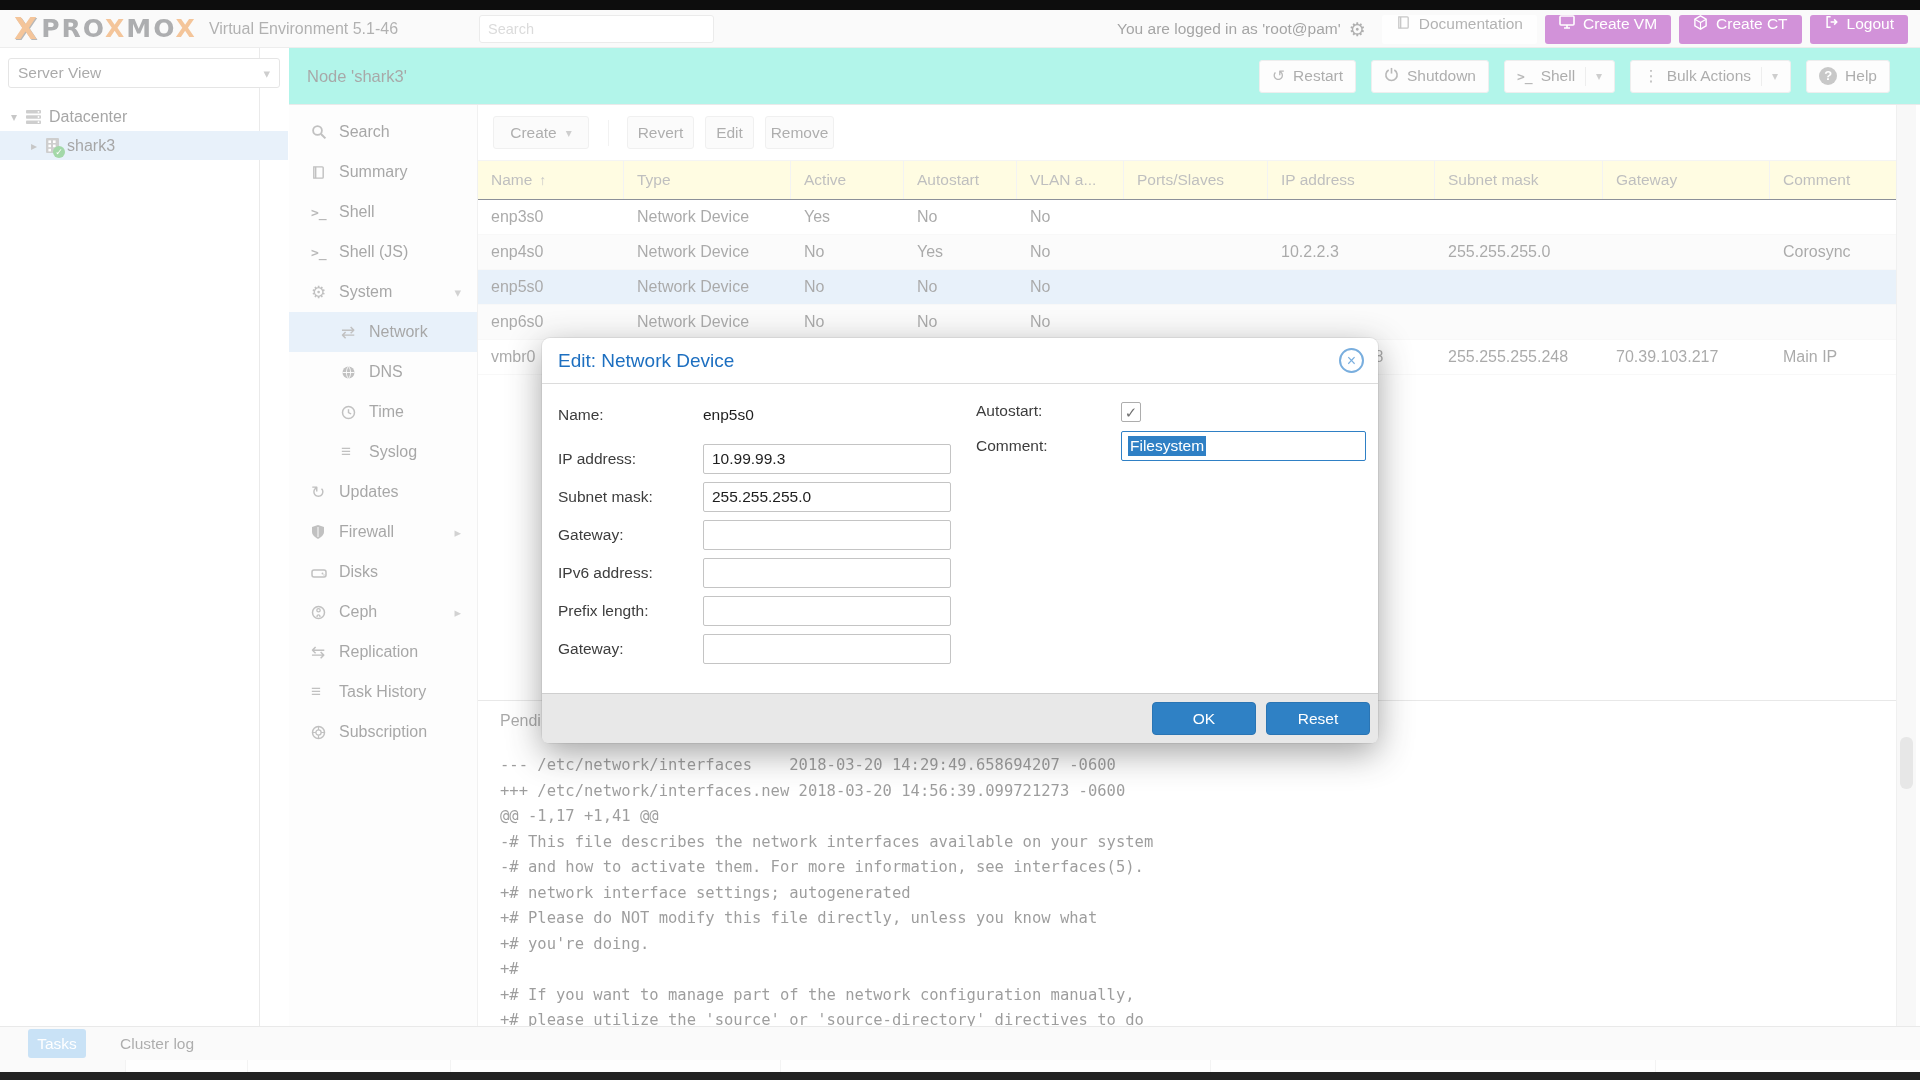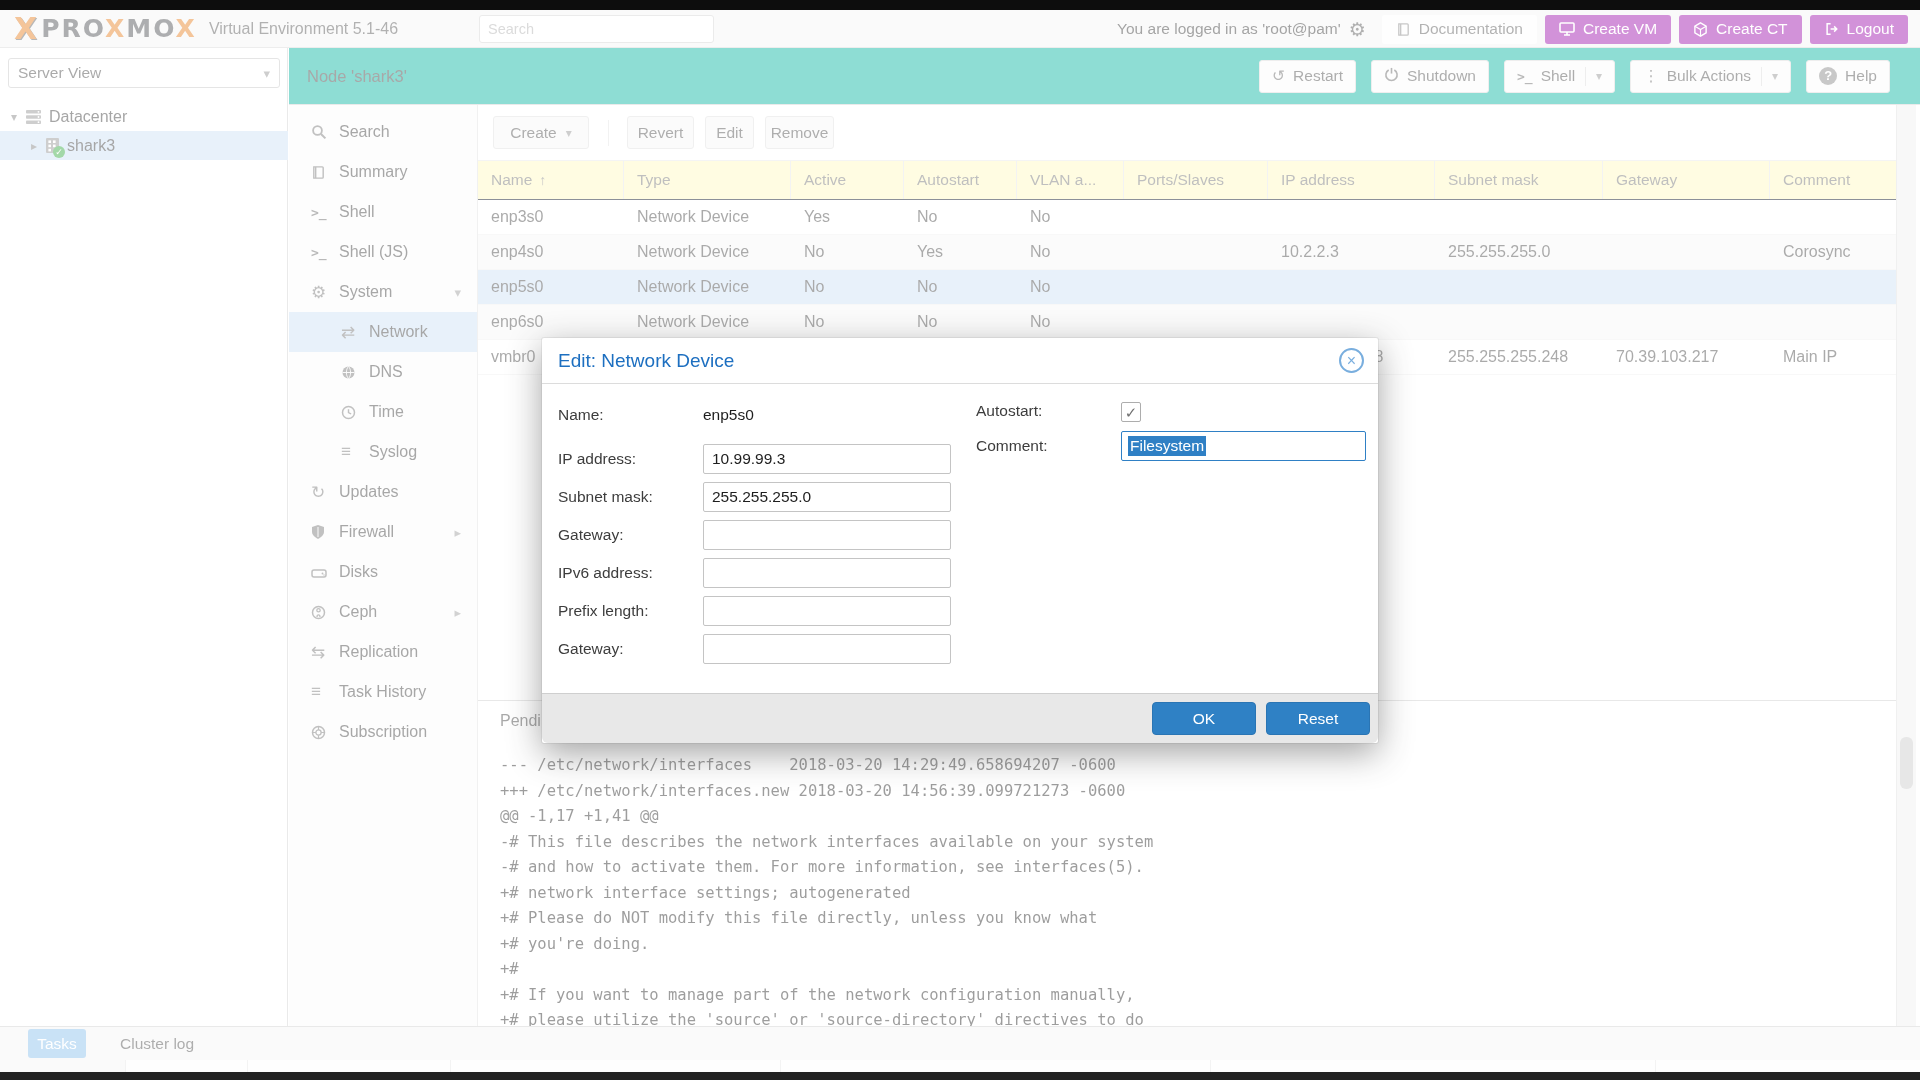--- a/index.html
+++ b/index.html
@@ -15,37 +15,37 @@
   .logo { display:flex; align-items:center; margin-left:14px; font-family:"DejaVu Sans", sans-serif; font-weight:bold; }
   .logo-emblem { font-size:30px; color:#e8862d; margin-right:4px; text-shadow:1px 1px 0 #6b6b6b; }
   .logo-word { font-size:25px; letter-spacing:2px; color:#55575a; }
   .logo-word .lx { color:#e8862d; }
   .subtitle { font-size:16px; color:#5c5c5c; margin-left:12px; }
   .search-box { position:absolute; left:479px; top:5px; width:235px; height:28px; background:#fff; border:1px solid #d5d5d5; border-radius:3px; font-size:14.5px; color:#444; padding:0 8px; font-family:"Liberation Sans",sans-serif; }
   .search-box::placeholder { color:#b4b4b4; }
   .header-right { position:absolute; right:12px; top:0; height:38px; display:flex; align-items:center; gap:8px; }
   .login-text { font-size:15.5px; color:#414141; }
   .hicon-gear { font-size:19px; color:#5a5a5a; margin-right:8px; }
-  .hbtn { height:29px; display:flex; align-items:center; gap:8px; padding:0 14px; border-radius:3px; font-size:15.5px; }
+  .hbtn { height:29px; display:flex; gap:8px; padding:0 14px; border-radius:3px; font-size:15.5px; }
   .hbtn.white { background:#fdfdfd; color:#5f5f5f; }
   .hbtn.blue { background:#a21caf; color:#fff; }
   .hbtn svg { display:block; }
 
   
-  .tree-panel { position:absolute; left:0; top:48px; width:288px; height:978px; background:#fff; border-right:1px solid #d4d4d4; }
+  .tree-panel { position:absolute; left:0; top:48px; width:260px; height:978px; background:#fff; border-right:1px solid #d4d4d4; }
   .combo { position:absolute; left:8px; top:10px; width:272px; height:30px; background:#fff; border:1px solid #c9c9c9; border-radius:3px; display:flex; align-items:center; justify-content:space-between; padding:0 9px; font-size:15.5px; color:#4f4f4f; }
   .combo .caret { color:#9a9a9a; font-size:13px; }
   .tree-row { position:absolute; left:0; width:288px; height:29px; display:flex; align-items:center; font-size:16px; color:#454545; }
   .tree-row.selected { background:#cfe2f5; }
   .tw-caret { color:#8b8b8b; font-size:12px; width:16px; text-align:center; }
   .tree-ic { display:inline-flex; margin:0 7px 0 3px; position:relative; }
   .badge-check { position:absolute; right:-5px; bottom:-4px; width:12px; height:12px; background:#3fae49; border-radius:50%; color:#fff; font-size:9px; line-height:12px; text-align:center; }
 
   
-  .node-header { position:absolute; left:289px; top:48px; width:1631px; height:57px; background:#14b8a6; border-bottom:1px solid #d4d4d4; display:flex; align-items:center; }
+  .node-header { position:absolute; left:289px; top:48px; width:1631px; height:57px; background:#5eead4; border-bottom:1px solid #d4d4d4; display:flex; align-items:center; }
   .node-title { font-size:16.5px; color:#4a4a4a; margin-left:18px; flex:0 0 auto; }
   .nh-buttons { margin-left:auto; margin-right:30px; display:flex; gap:15px; align-items:center; }
   .nbtn { height:33px; display:flex; align-items:center; gap:8px; padding:0 12px; background:#fafafa; border:1px solid #dcdcdc; border-radius:3px; font-size:15.5px; color:#555; }
   .nbtn .glyph { color:#6e6e6e; }
   .split-sep { width:1px; height:19px; background:#dcdcdc; margin:0 2px; }
   .nbtn .caret { font-size:12px; color:#9a9a9a; }
   .help-circle, .q-circle { width:18px; height:18px; border-radius:50%; background:#8c8c8c; color:#fff; font-size:13px; font-weight:bold; text-align:center; line-height:18px; }
   .shellp { font-family:"DejaVu Sans Mono", monospace; font-size:13px; font-weight:bold; color:#6e6e6e; }
 
   
@@ -90,21 +90,21 @@
   .tasks-btn { margin-left:28px; width:58px; height:29px; background:#8ec2ec; color:#fff; border-radius:3px; font-size:15.5px; display:flex; align-items:center; justify-content:center; }
   .clusterlog-btn { margin-left:34px; font-size:15.5px; color:#555; }
   .bottom-strip { position:absolute; left:0; top:1060px; width:1920px; height:12px; background:#fcfcfc; }
   .bs-div { position:absolute; top:0; width:1px; height:12px; background:#e6e6e6; }
   .bs-first { position:absolute; left:0; top:0; width:125px; height:12px; background:#f4f4f4; }
 
   
   .mask { position:absolute; inset:0; background:rgba(255,255,255,0.52); z-index:50; }
 
   
-  .dialog { position:absolute; left:542px; top:338px; width:836px; height:405px; background:#fff; border-radius:2px; z-index:100; box-shadow:0 10px 34px rgba(50,50,50,0.45), 0 0 0 1px rgba(0,0,0,0.06); }
+  .dialog { position:absolute; left:542px; top:338px; width:836px; height:405px; background:#fff; border-radius:8px; z-index:100; box-shadow:0 10px 34px rgba(50,50,50,0.45), 0 0 0 1px rgba(0,0,0,0.06); }
   .dlg-header { height:46px; display:flex; align-items:center; justify-content:space-between; padding:0 14px 0 16px; border-bottom:1px solid #dcdcdc; }
   .dlg-title { font-size:19px; color:#1d6fc0; }
   .dlg-close { width:25px; height:25px; border-radius:50%; border:2px solid #79aede; color:#79aede; font-size:16px; line-height:21px; text-align:center; }
   .dlg-body { position:relative; height:309px; }
   .fcol { position:absolute; top:18px; }
   .fcol.left { left:16px; width:400px; }
   .fcol.right { left:434px; width:390px; }
   .frow { display:flex; align-items:center; margin-bottom:8px; }
   .flabel { width:145px; font-size:15.5px; color:#3d3d3d; flex:0 0 auto; }
   .fstatic { font-size:15.5px; color:#1e1e1e; }

